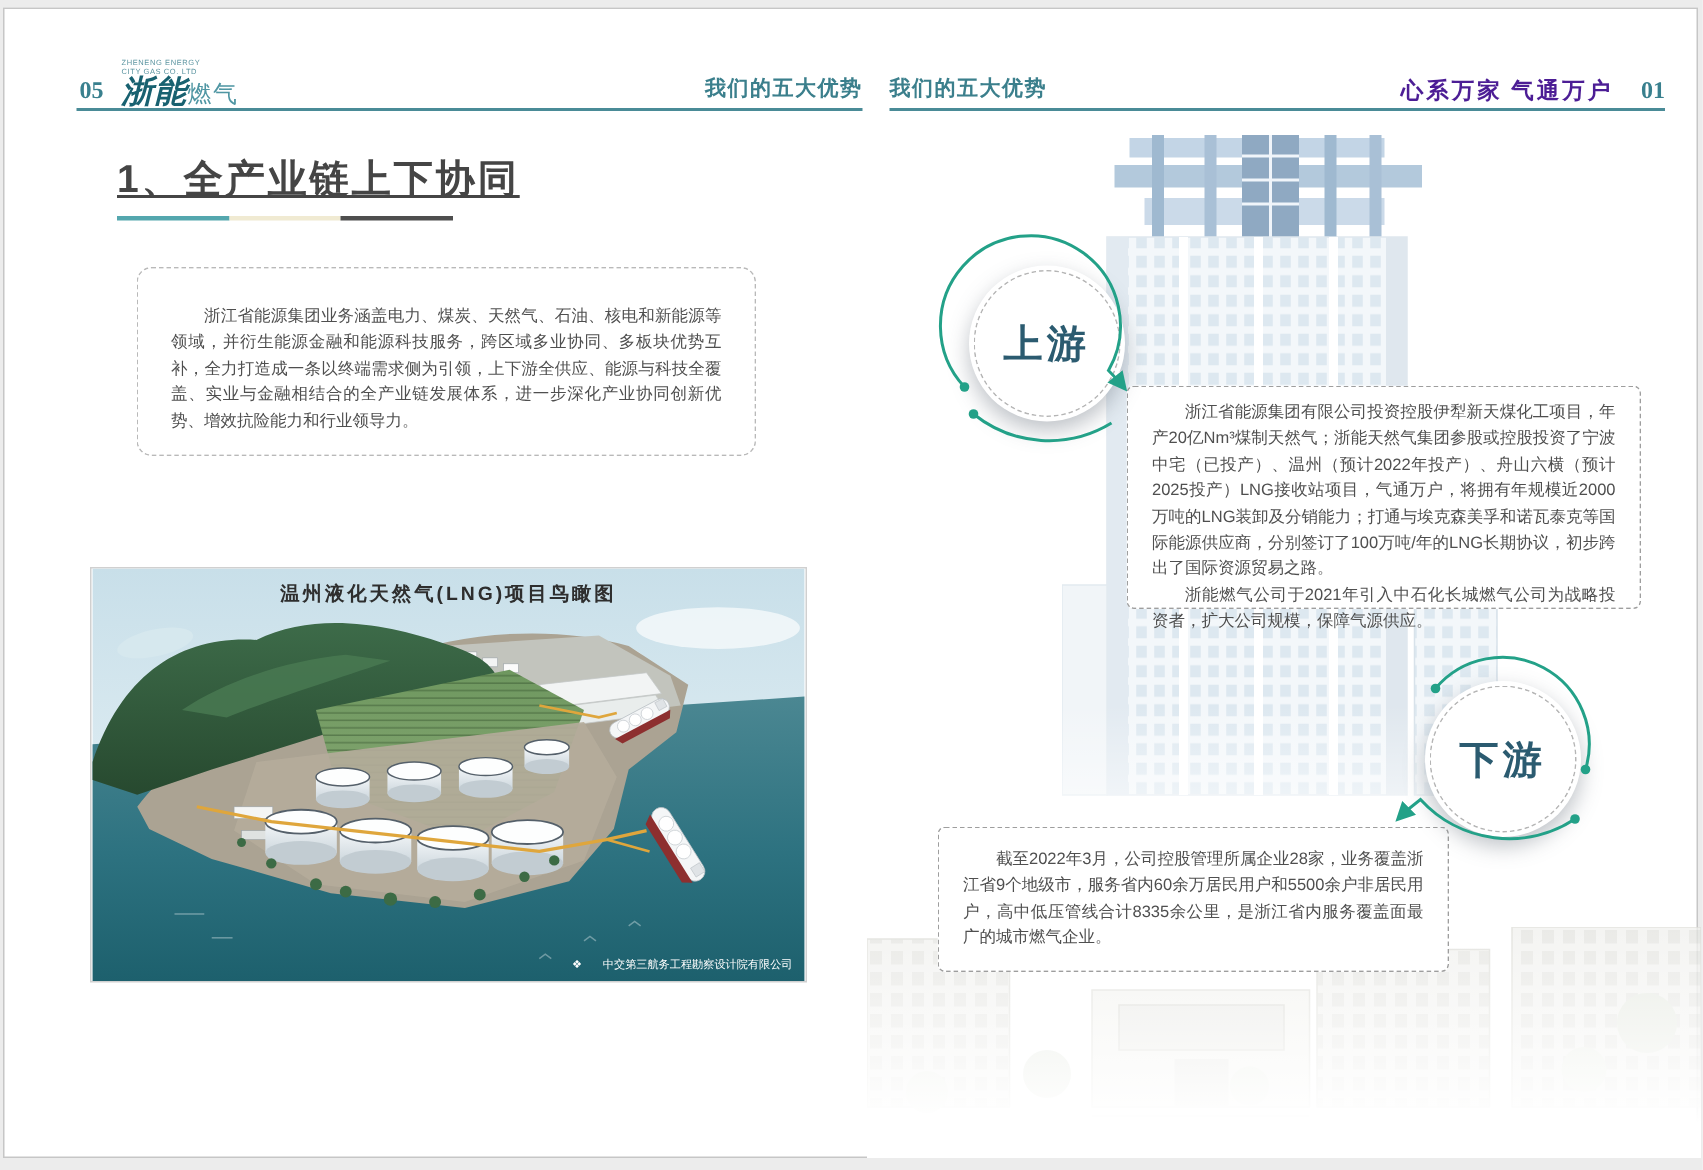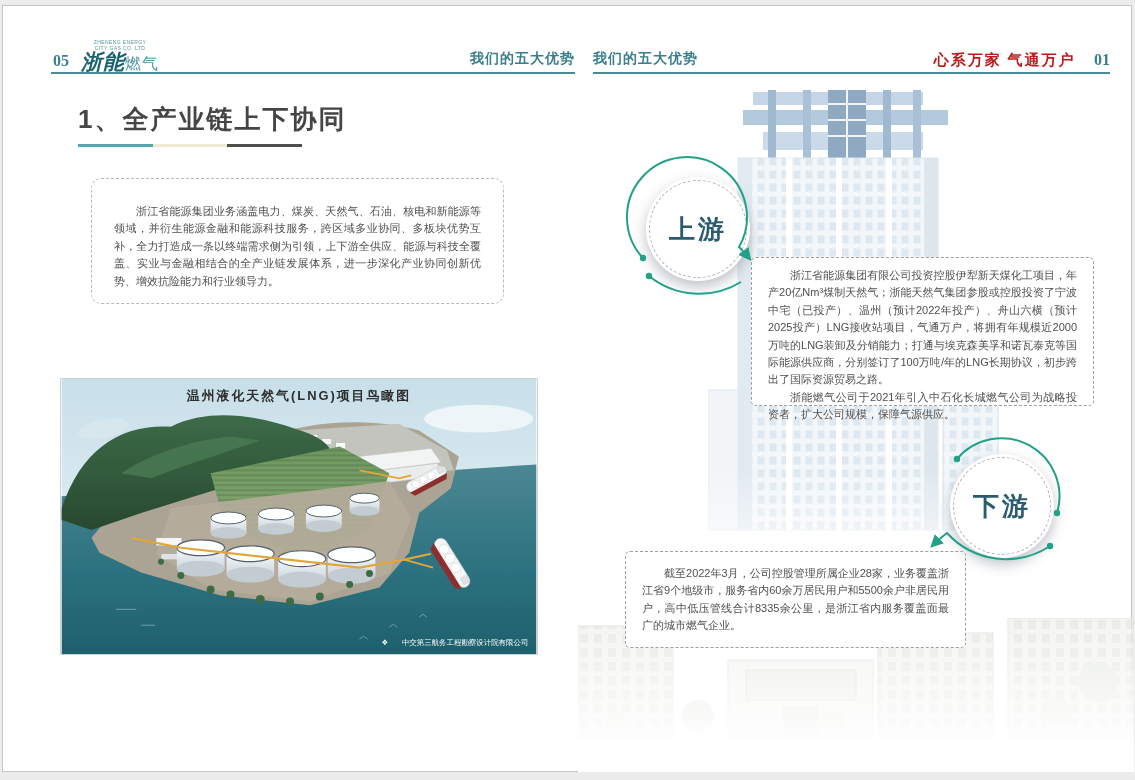--- a/index.html
+++ b/index.html
@@ -14,33 +14,33 @@
   #hdrR { left:590px; width:517px; }
   .pgnum { position:absolute; bottom:2px; font-family:"Liberation Serif",serif;
            font-weight:bold; font-size:16px; color:#39808E; }
   #hdrL .pgnum { left:2px; }
   .hdr-topic { position:absolute; bottom:4px; font-family:Liberation Sans, sans-serif;
                font-weight:bold; font-size:14px; color:#3B7F8C; letter-spacing:1px; }
   #hdrL .hdr-topic { right:0; }
   #hdrR .hdr-topic { left:0; }
   .hdr-right-group { position:absolute; right:0; bottom:2px; white-space:nowrap; }
   .slogan { font-family:"Liberation Serif",serif; font-weight:bold; font-size:15px;
-            color:#b91c1c; letter-spacing:2px; }
+            color:#4c1d95; letter-spacing:2px; }
   .hdr-right-group .pgnum { position:static; margin-left:14px; }
 
   
-  #logo { position:absolute; left:30px; bottom:0; line-height:1;text-align:center; }
+  #logo { position:absolute; left:30px; bottom:0; line-height:1; }
   .logo-en { font-size:5px; color:#5a94a0; letter-spacing:.4px; line-height:6px; }
   .logo-cn-strong { font-size:21px; font-weight:900; font-style:italic;
                     color:#186170; letter-spacing:1px; }
   .logo-cn-light  { font-size:16px; color:#4F96A3; letter-spacing:1px; }
 
   
   #title-block { position:absolute; left:75px; top:96px; z-index:5; }
-  #page-title { font-size:26px; font-weight:bold; color:#454545; letter-spacing:2px; }
+  #page-title { font-size:26px; font-weight:bold; color:#454545; letter-spacing:2px;text-decoration:underline; }
   #title-underline { display:flex; width:224px; height:3px; margin-top:7px; }
   #title-underline span { flex:1; }
 
   #intro-box { position:absolute; left:88px; top:172px; width:413px; height:126px;
                border:1.5px dashed #b9b9b9; border-radius:10px; background:#fff;
                padding:24px 22px 0 22px; z-index:3; }
   .body-text { font-size:11px; line-height:17.4px; color:#4F4F4F;
                text-align:justify; }
   .body-text p { text-indent:2em; margin:0; }
 

